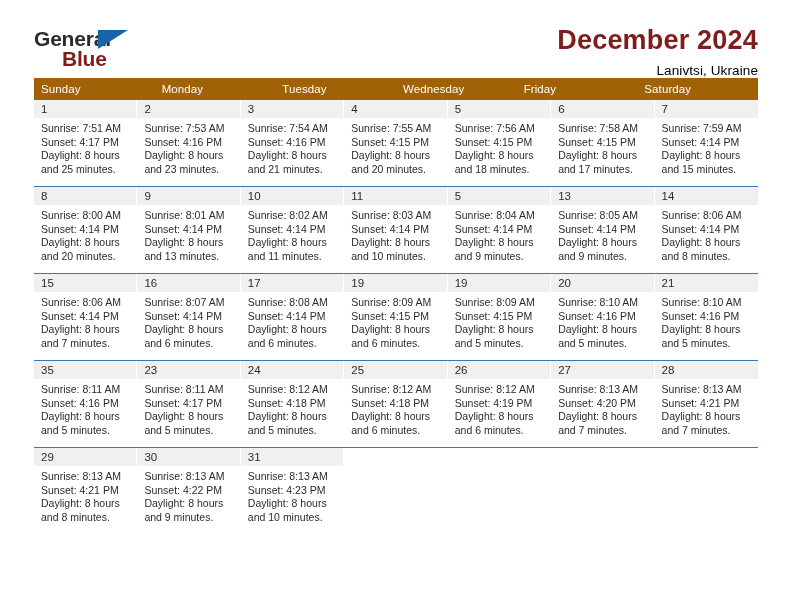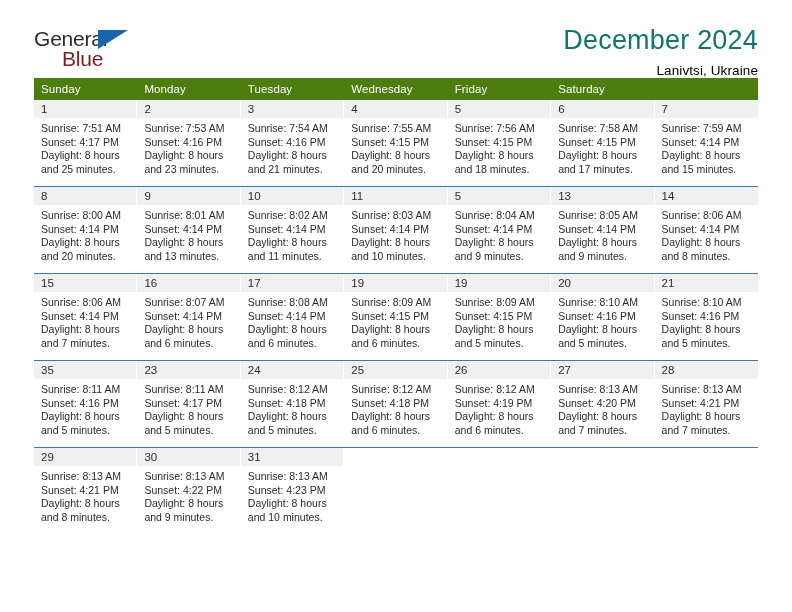--- a/index.html
+++ b/index.html
@@ -30,20 +30,21 @@
     height: 70px;
     padding-top: 26px;
     box-sizing: border-box;
   }
   .logo {
     position: relative;
     width: 112px;
     height: 46px;
     line-height: 1;
     user-select: none;
+    font-weight: bold;
   }
   .logo-general {
     position: absolute;
     left: 0;
     top: 2px;
     font-size: 21px;
     letter-spacing: -0.2px;
     color: #2b2b2b;
   }
   .logo-blue {
@@ -62,41 +63,41 @@
     height: 0;
     border-left: 30px solid #1565a8;
     border-bottom: 19px solid transparent;
   }
   .title-block {
     text-align: right;
     padding-top: 0px;
   }
   .cal-title {
     font-size: 27px;
-    font-weight: normal;
-    color: #0f766e;
+    font-weight: bold;
+    color: #7f1d1d;
     line-height: 1.05;
     letter-spacing: 0.2px;
   }
   .cal-subtitle {
     font-size: 13.5px;
     color: #000000;
     margin-top: 9px;
     letter-spacing: 0.1px;
   }
 
   
   .calendar {
     margin-top: 8px;
     width: 724px;
   }
   .weekdays {
     display: grid;
-    grid-template-columns: repeat(7, 1fr);
-    background: #4d7c0f;
+    grid-template-columns: repeat(6, 1fr);
+    background: #a16207;
   }
   .weekday {
     color: #ffffff;
     font-size: 11.5px;
     padding: 5px 0 5px 7px;
     box-sizing: border-box;
     letter-spacing: 0.1px;
   }
   .week {
     display: grid;

